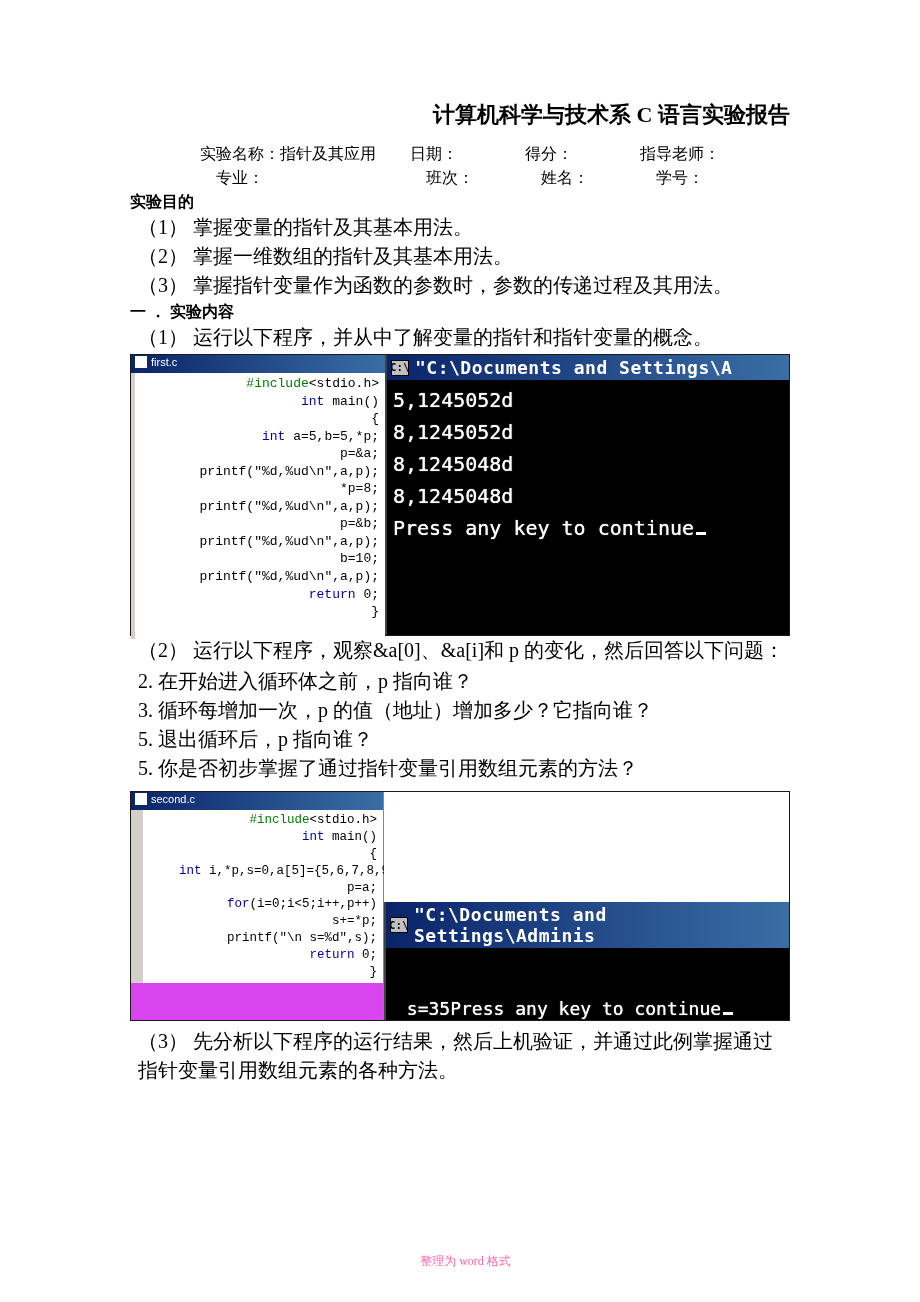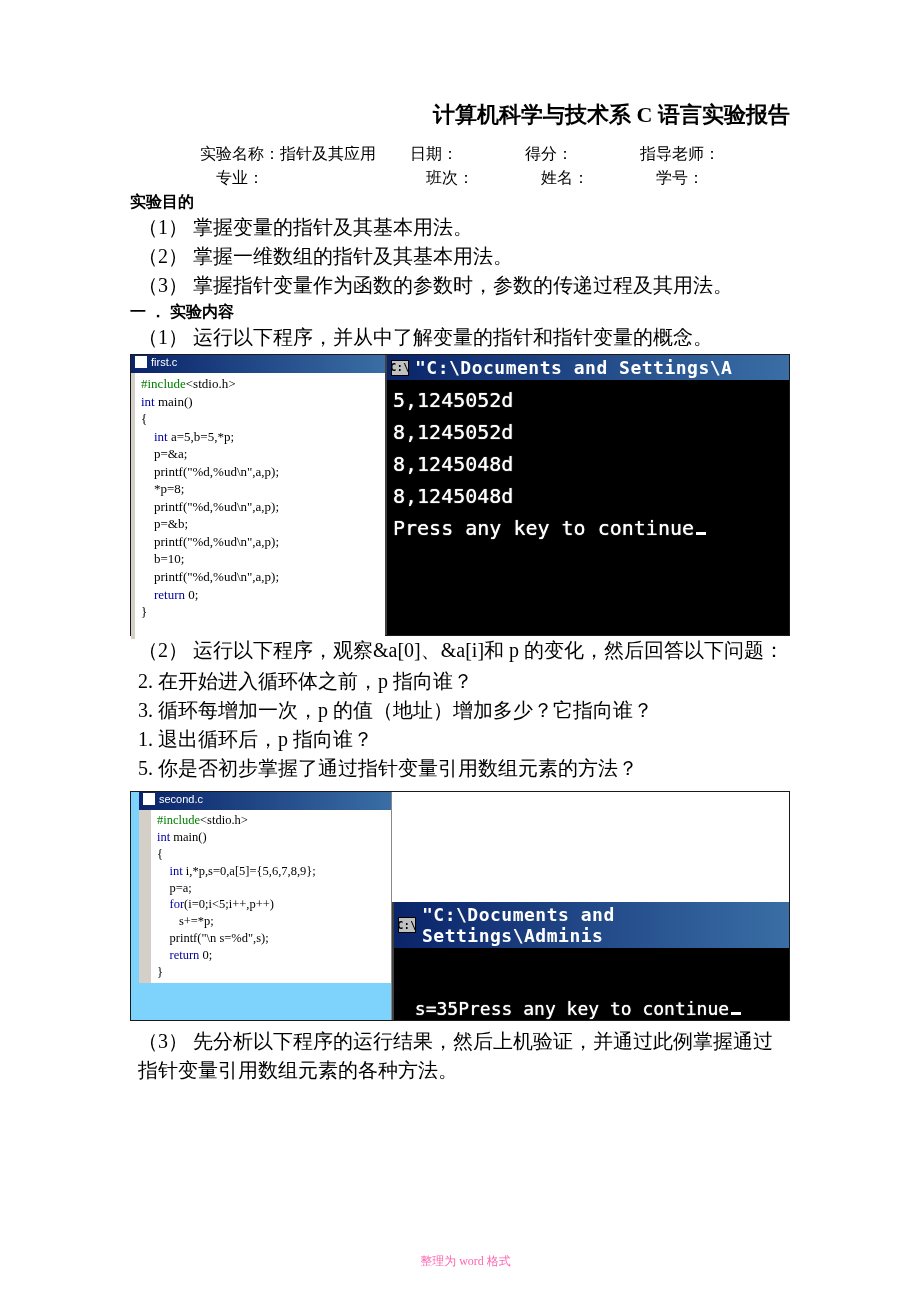--- a/index.html
+++ b/index.html
@@ -69,25 +69,26 @@
   }
   .ide-icon {
     width: 12px;
     height: 12px;
     background: #fff;
     display: inline-block;
   }
   .code-area {
     background: #fff;
     border-left: 4px solid #d4d0c8;
-    font-family: Liberation Serif, serif;
+    font-family: Liberation Mono, monospace;
     font-size: 13px;
     line-height: 1.35;
     padding: 2px 6px 2px 6px;
     white-space: pre;
+    text-align: right;
   }
   .kw-green { color: #008000; }
   .kw-blue { color: #0000a0; }
   .console {
     background: #000;
     color: #fff;
     font-family: "Lucida Console", "Consolas", monospace;
     height: 100%;
     box-sizing: border-box;
     border-left: 2px solid #404040;
@@ -131,21 +132,21 @@
     font-size: 18px;
     padding: 18px 15px 10px 10px;
     white-space: pre;
   }
   .fig1 .fig-left { width: 254px; }
   .fig1 .fig-right { min-width: 0; }
   .fig1 { height: 280px; }
   .fig1 .code-area { height: calc(100% - 18px); }
 
   .fig2 { height: 228px; margin-top: 8px; }
-  .fig2 .fig-left { width: 252px; background:#7dd3fc; border-right:1px solid #888;padding-left:8px;}
+  .fig2 .fig-left { width: 252px; background:#d946ef; border-right:1px solid #888;}
   .fig2 .code-area { border-left: 12px solid #d4d0c8; font-size: 12.5px; }
   .fig2 .fig-right { display:flex; flex-direction:column; }
   .fig2 .right-spacer { flex:1; background:#fff; }
   .fig2 .console { flex: 0 0 auto; height: 118px;}
 
   .questions {
     margin-top: 2px;
   }
   .footer {
     position: absolute;
@@ -226,21 +227,21 @@
 <span>8,1245048d</span>
 <span>8,1245048d</span>
 <span>Press any key to continue</span><span class="cursor"></span></div>
     </div>
   </div>
 
   <div class="list-line">（2） 运行以下程序，观察&amp;a[0]、&amp;a[i]和 p 的变化，然后回答以下问题：</div>
   <div class="questions">
     <div class="list-line">2.  在开始进入循环体之前，p 指向谁？</div>
     <div class="list-line">3.  循环每增加一次，p 的值（地址）增加多少？它指向谁？</div>
-    <div class="list-line">1.  退出循环后，p 指向谁？</div>
+    <div class="list-line">5.  退出循环后，p 指向谁？</div>
     <div class="list-line">5.  你是否初步掌握了通过指针变量引用数组元素的方法？</div>
   </div>
 
   <div class="fig fig2">
     <div class="fig-left">
       <div class="ide-title">
         <span class="ide-icon"></span>
         <span>second.c</span>
       </div>
       <div class="code-area"><span class="kw-green">#include</span><span>&lt;stdio.h&gt;</span>

